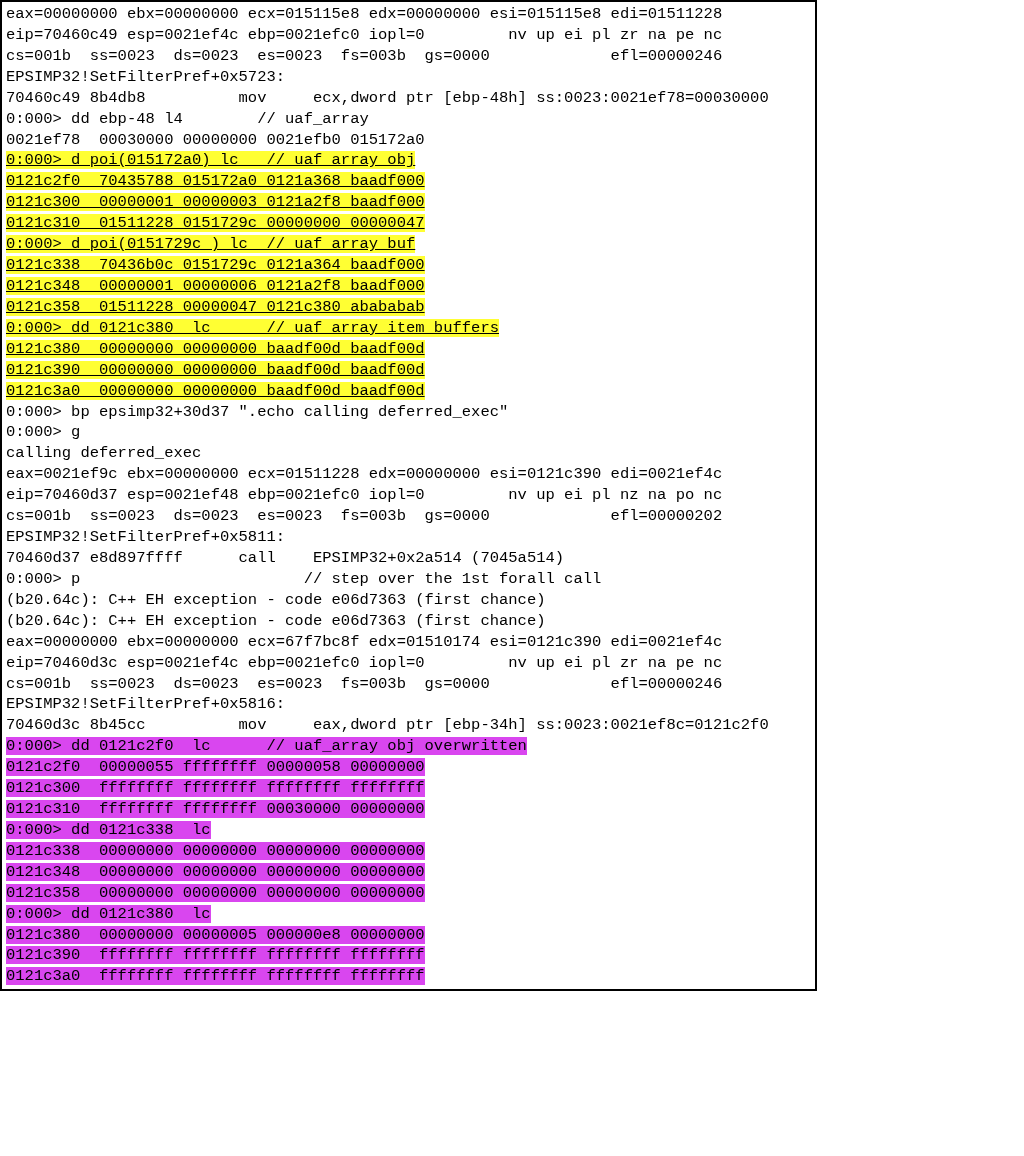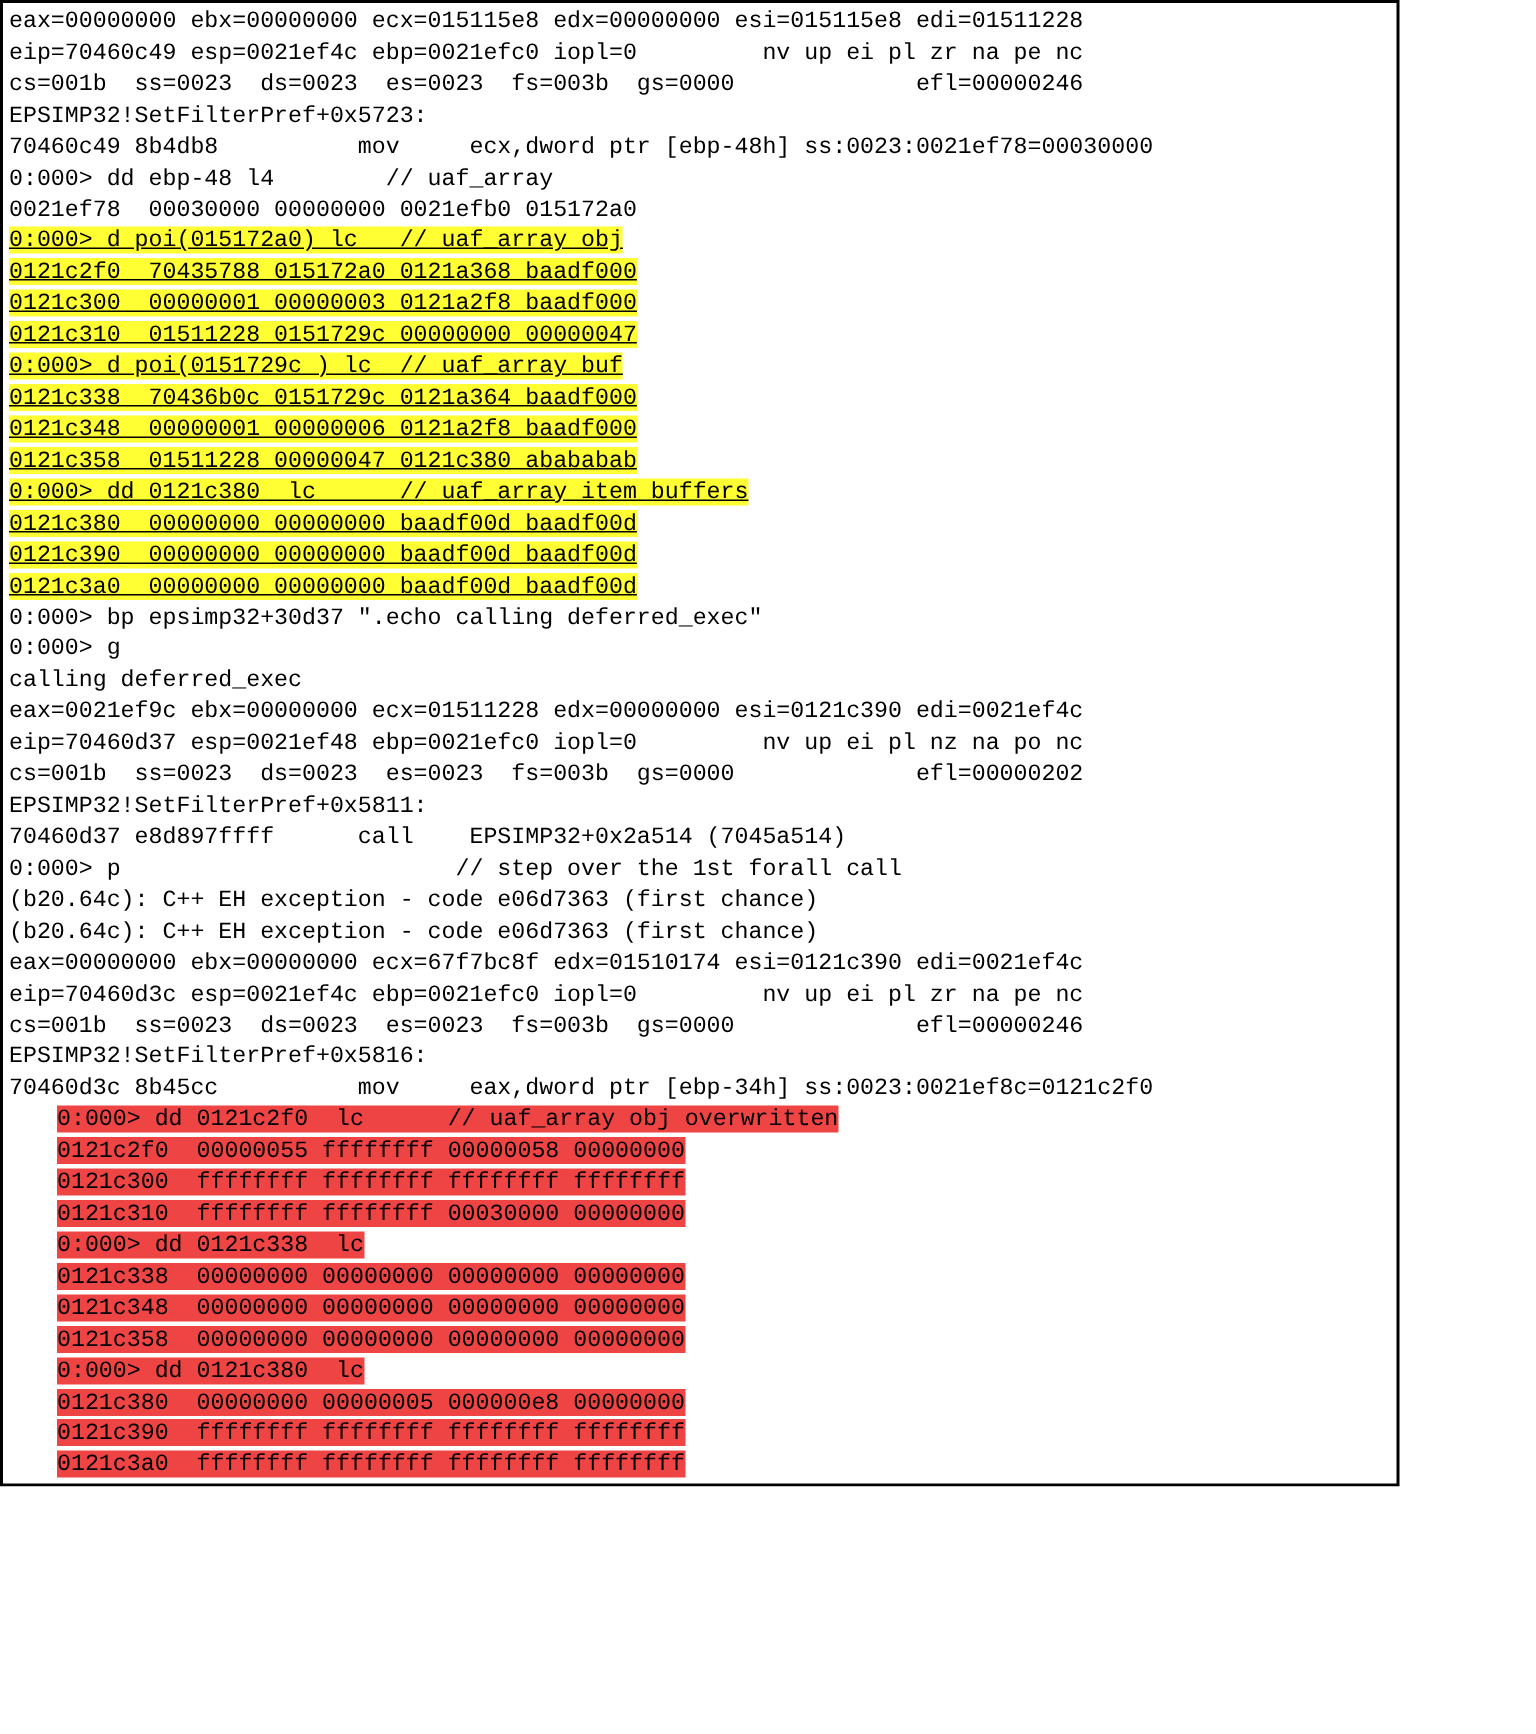--- a/index.html
+++ b/index.html
@@ -6,25 +6,25 @@
     margin: 0;
     padding: 0;
     background: #fff;
     font-family: "Courier New", Courier, monospace;
     font-size: 15.5px;
     line-height: 1.35;
     color: #000;
   }
   .frame {
     border: 2px solid #000;
-    width: 933px;
+    width: 817px;
     box-sizing: border-box;
     padding: 2px 4px;
     white-space: pre;
     overflow: hidden;
   }
   .hl-yellow { background: #ffff33; text-decoration: underline; }
-  .hl-cyan   { background: #ef4444; margin-left: 32px; }
+  .hl-cyan   { background: #d946ef; }
 </style>
 </head>
 <body>
 
 <div class="frame" id="frame"><div>eax=00000000 ebx=00000000 ecx=015115e8 edx=00000000 esi=015115e8 edi=01511228</div><div>eip=70460c49 esp=0021ef4c ebp=0021efc0 iopl=0         nv up ei pl zr na pe nc</div><div>cs=001b  ss=0023  ds=0023  es=0023  fs=003b  gs=0000             efl=00000246</div><div>EPSIMP32!SetFilterPref+0x5723:</div><div>70460c49 8b4db8          mov     ecx,dword ptr [ebp-48h] ss:0023:0021ef78=00030000</div><div>0:000&gt; dd ebp-48 l4        // uaf_array</div><div>0021ef78  00030000 00000000 0021efb0 015172a0</div><div><span class="hl-yellow">0:000&gt; d poi(015172a0) lc   // uaf_array obj</span></div><div><span class="hl-yellow">0121c2f0  70435788 015172a0 0121a368 baadf000</span></div><div><span class="hl-yellow">0121c300  00000001 00000003 0121a2f8 baadf000</span></div><div><span class="hl-yellow">0121c310  01511228 0151729c 00000000 00000047</span></div><div><span class="hl-yellow">0:000&gt; d poi(0151729c ) lc  // uaf_array buf</span></div><div><span class="hl-yellow">0121c338  70436b0c 0151729c 0121a364 baadf000</span></div><div><span class="hl-yellow">0121c348  00000001 00000006 0121a2f8 baadf000</span></div><div><span class="hl-yellow">0121c358  01511228 00000047 0121c380 abababab</span></div><div><span class="hl-yellow">0:000&gt; dd 0121c380  lc      // uaf_array item buffers</span></div><div><span class="hl-yellow">0121c380  00000000 00000000 baadf00d baadf00d</span></div><div><span class="hl-yellow">0121c390  00000000 00000000 baadf00d baadf00d</span></div><div><span class="hl-yellow">0121c3a0  00000000 00000000 baadf00d baadf00d</span></div><div>0:000&gt; bp epsimp32+30d37 ".echo calling deferred_exec"</div><div>0:000&gt; g</div><div>calling deferred_exec</div><div>eax=0021ef9c ebx=00000000 ecx=01511228 edx=00000000 esi=0121c390 edi=0021ef4c</div><div>eip=70460d37 esp=0021ef48 ebp=0021efc0 iopl=0         nv up ei pl nz na po nc</div><div>cs=001b  ss=0023  ds=0023  es=0023  fs=003b  gs=0000             efl=00000202</div><div>EPSIMP32!SetFilterPref+0x5811:</div><div>70460d37 e8d897ffff      call    EPSIMP32+0x2a514 (7045a514)</div><div>0:000&gt; p                        // step over the 1st forall call</div><div>(b20.64c): C++ EH exception - code e06d7363 (first chance)</div><div>(b20.64c): C++ EH exception - code e06d7363 (first chance)</div><div>eax=00000000 ebx=00000000 ecx=67f7bc8f edx=01510174 esi=0121c390 edi=0021ef4c</div><div>eip=70460d3c esp=0021ef4c ebp=0021efc0 iopl=0         nv up ei pl zr na pe nc</div><div>cs=001b  ss=0023  ds=0023  es=0023  fs=003b  gs=0000             efl=00000246</div><div>EPSIMP32!SetFilterPref+0x5816:</div><div>70460d3c 8b45cc          mov     eax,dword ptr [ebp-34h] ss:0023:0021ef8c=0121c2f0</div><div><span class="hl-cyan">0:000&gt; dd 0121c2f0  lc      // uaf_array obj overwritten</span></div><div><span class="hl-cyan">0121c2f0  00000055 ffffffff 00000058 00000000</span></div><div><span class="hl-cyan">0121c300  ffffffff ffffffff ffffffff ffffffff</span></div><div><span class="hl-cyan">0121c310  ffffffff ffffffff 00030000 00000000</span></div><div><span class="hl-cyan">0:000&gt; dd 0121c338  lc</span></div><div><span class="hl-cyan">0121c338  00000000 00000000 00000000 00000000</span></div><div><span class="hl-cyan">0121c348  00000000 00000000 00000000 00000000</span></div><div><span class="hl-cyan">0121c358  00000000 00000000 00000000 00000000</span></div><div><span class="hl-cyan">0:000&gt; dd 0121c380  lc</span></div><div><span class="hl-cyan">0121c380  00000000 00000005 000000e8 00000000</span></div><div><span class="hl-cyan">0121c390  ffffffff ffffffff ffffffff ffffffff</span></div><div><span class="hl-cyan">0121c3a0  ffffffff ffffffff ffffffff ffffffff</span></div></div>
 
 </body></html>

